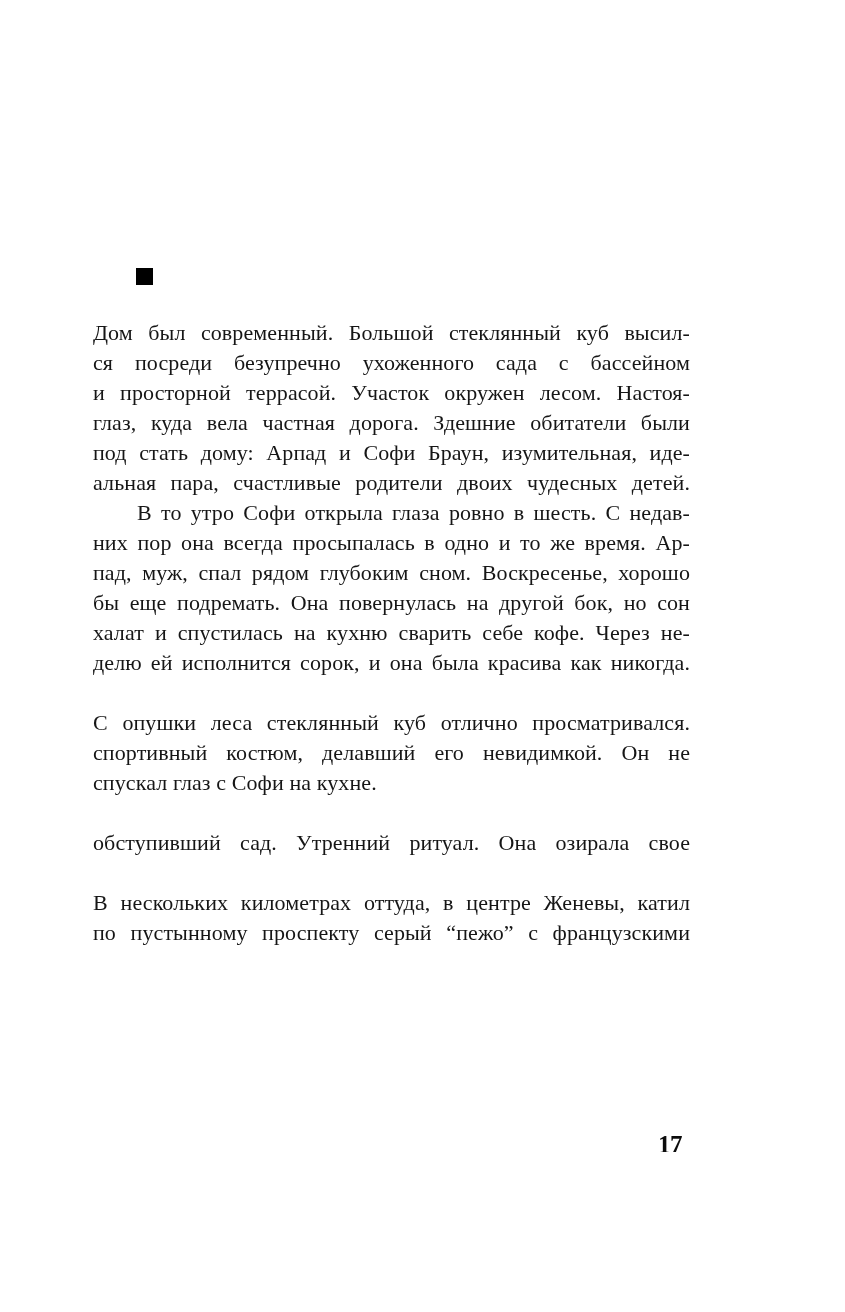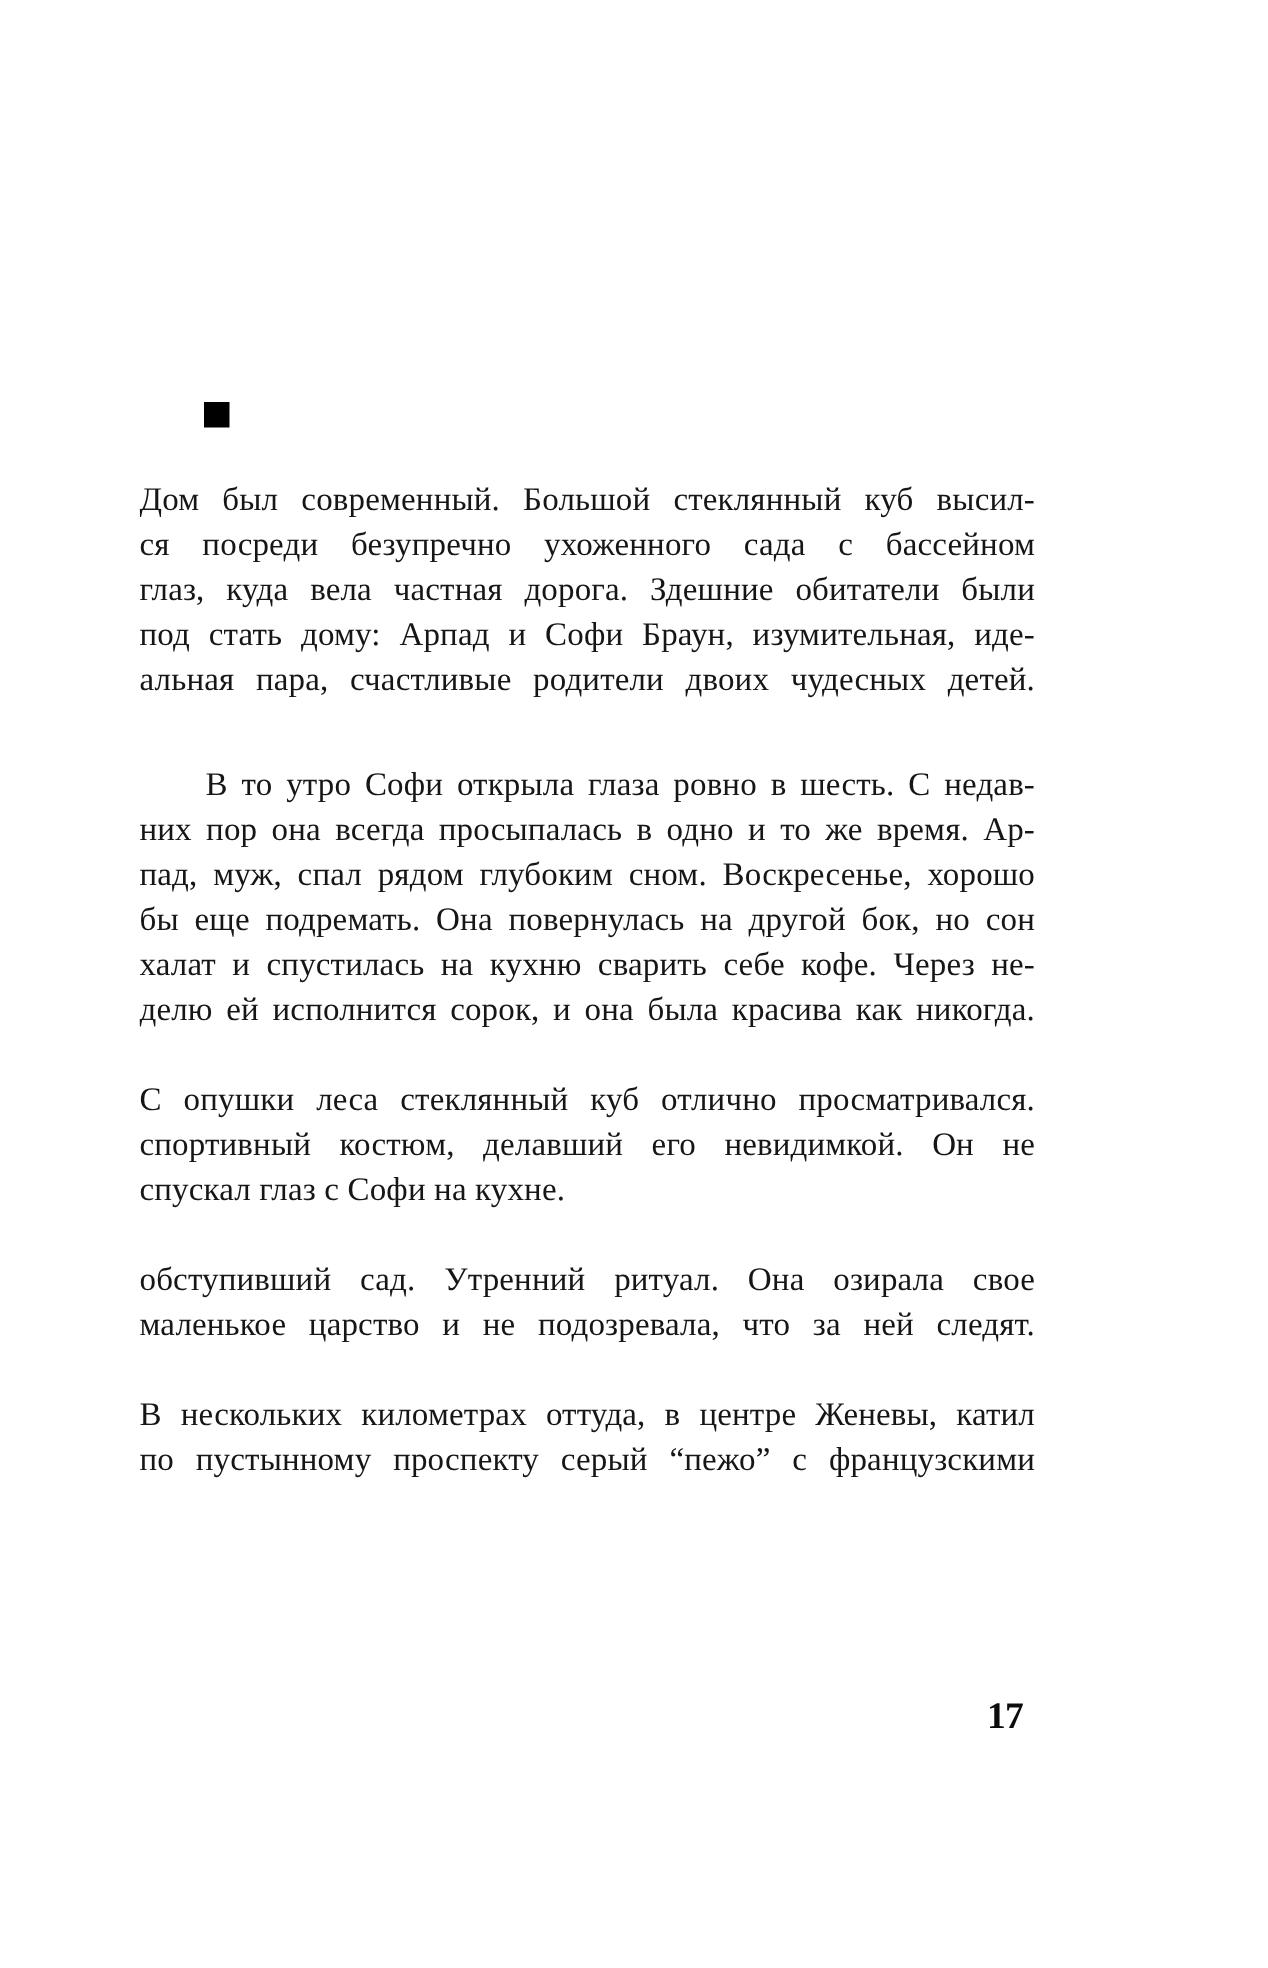--- a/index.html
+++ b/index.html
@@ -41,21 +41,20 @@
     text-align: justify;
     text-align-last: justify;
     white-space: normal;
   }
   .line.natural {
     text-align: left;
     text-align-last: left;
   }
   .line.indent {
     text-indent: 44px;
-    margin-top: 40px;
   }
   .page-number {
     position: absolute;
     right: 163px;
     top: 1130px;
     font-family: Liberation Serif, serif;
     font-weight: bold;
     font-size: 25px;
     line-height: 30px;
     letter-spacing: -0.5px;
@@ -64,40 +63,40 @@
 </style>
 </head>
 <body>
 
 <div class="sheet">
   <div class="chapter-marker"></div>
   <div class="text-block">
       <div class="paragraph">
         <div class="line">Дом был современный. Большой стеклянный куб высил-</div>
         <div class="line">ся посреди безупречно ухоженного сада с бассейном</div>
+        <div class="line">и просторной террасой. Участок окружен лесом. Настоя-</div>
         <div class="line">глаз, куда вела частная дорога. Здешние обитатели были</div>
         <div class="line">под стать дому: Арпад и Софи Браун, изумительная, иде-</div>
         <div class="line">альная пара, счастливые родители двоих чудесных детей.</div>
       </div>
       <div class="paragraph">
         <div class="line indent">В то утро Софи открыла глаза ровно в шесть. С недав-</div>
         <div class="line">них пор она всегда просыпалась в одно и то же время. Ар-</div>
         <div class="line">пад, муж, спал рядом глубоким сном. Воскресенье, хорошо</div>
         <div class="line">бы еще подремать. Она повернулась на другой бок, но сон</div>
         <div class="line">халат и спустилась на кухню сварить себе кофе. Через не-</div>
         <div class="line">делю ей исполнится сорок, и она была красива как никогда.</div>
       </div>
       <div class="paragraph gap">
         <div class="line">С опушки леса стеклянный куб отлично просматривался.</div>
         <div class="line">спортивный костюм, делавший его невидимкой. Он не</div>
         <div class="line natural">спускал глаз с Софи на кухне.</div>
       </div>
       <div class="paragraph gap">
         <div class="line">обступивший сад. Утренний ритуал. Она озирала свое</div>
-        <div class="line">маленькое царство и не подозревала, что за ней следят.</div>
       </div>
       <div class="paragraph gap">
         <div class="line">В нескольких километрах оттуда, в центре Женевы, катил</div>
         <div class="line">по пустынному проспекту серый “пежо” с французскими</div>
       </div>
     </div>
   <div class="page-number">17</div>
 </div>
 
 </body></html>

